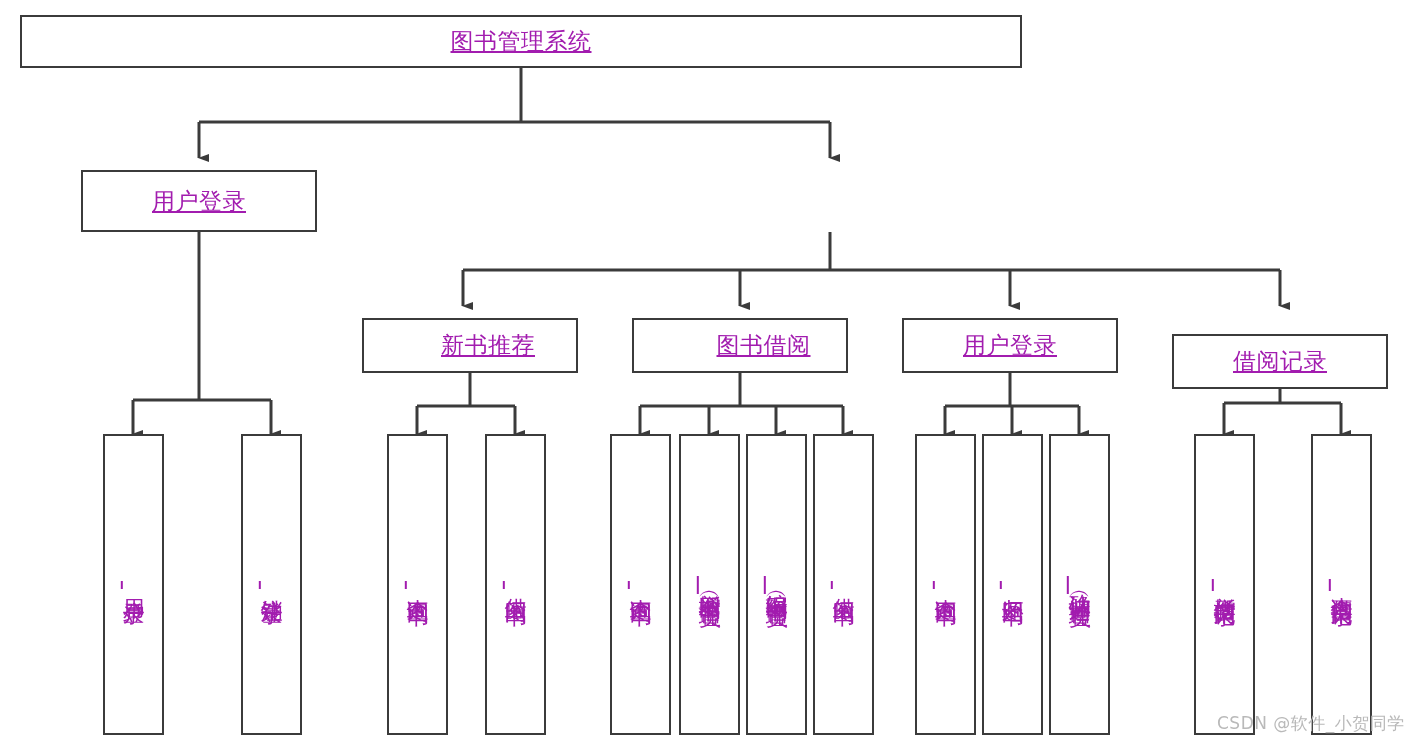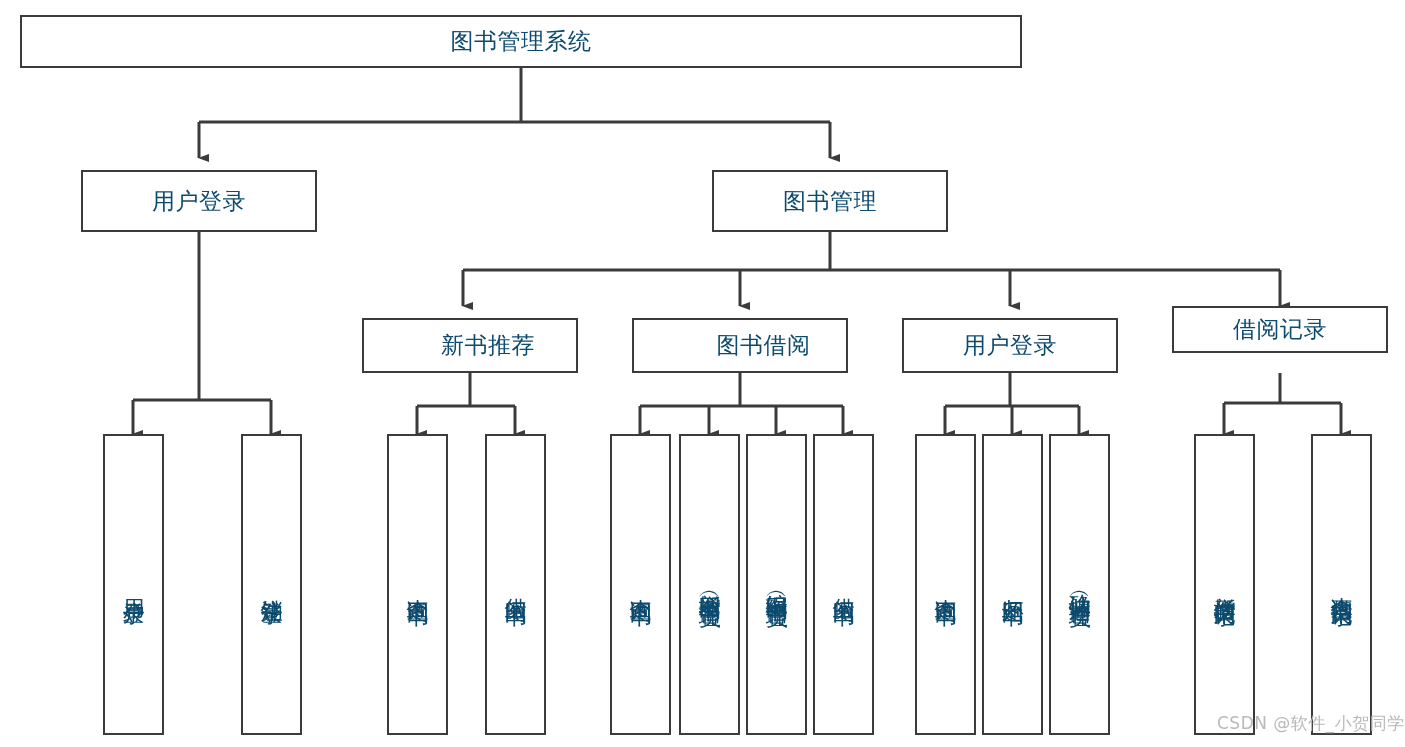--- a/index.html
+++ b/index.html
@@ -33,21 +33,22 @@
     background: #ffffff;
     display: flex;
     align-items: center;
     justify-content: center;
     color: #1a1a1a;
   }
   .node .label {
     display: block;
     text-align: center;
     line-height: 1.08;
-    color: #0c4a6e;
+    color: #a21caf;
+    text-decoration: underline;
   }
   
   .node.h .label {
     font-size: 23px;
     letter-spacing: 0.5px;
     white-space: nowrap;
   }
   .node.root .label {
     font-size: 23px;
   }
@@ -130,34 +131,31 @@
     </g>
   </svg>
 
   <div class="node h root" style="left:20px; top:15px; width:1002px; height:53px;">
     <span class="label">图书管理系统</span>
   </div>
 
   <div class="node h" style="left:81px; top:170px; width:236px; height:62px;">
     <span class="label">用户登录</span>
   </div>
-  <div class="node h" style="left:712px; top:170px; width:236px; height:62px;">
-    <span class="label">图书管理</span>
-  </div>
 
   <div class="node h" style="left:362px; top:318px; width:216px; height:55px;padding-left:36px;">
     <span class="label">新书推荐</span>
   </div>
   <div class="node h" style="left:632px; top:318px; width:216px; height:55px;padding-left:47px;">
     <span class="label">图书借阅</span>
   </div>
   <div class="node h" style="left:902px; top:318px; width:216px; height:55px;">
     <span class="label">用户登录</span>
   </div>
-  <div class="node h" style="left:1172px; top:306px; width:216px; height:47px;">
+  <div class="node h" style="left:1172px; top:334px; width:216px; height:55px;">
     <span class="label">借阅记录</span>
   </div>
 
   <div class="node v" style="left:103px; top:434px; width:61px; height:301px;">
     <span class="label">用户登录</span>
   </div>
   <div class="node v" style="left:241px; top:434px; width:61px; height:301px;">
     <span class="label">注销登录</span>
   </div>
 

